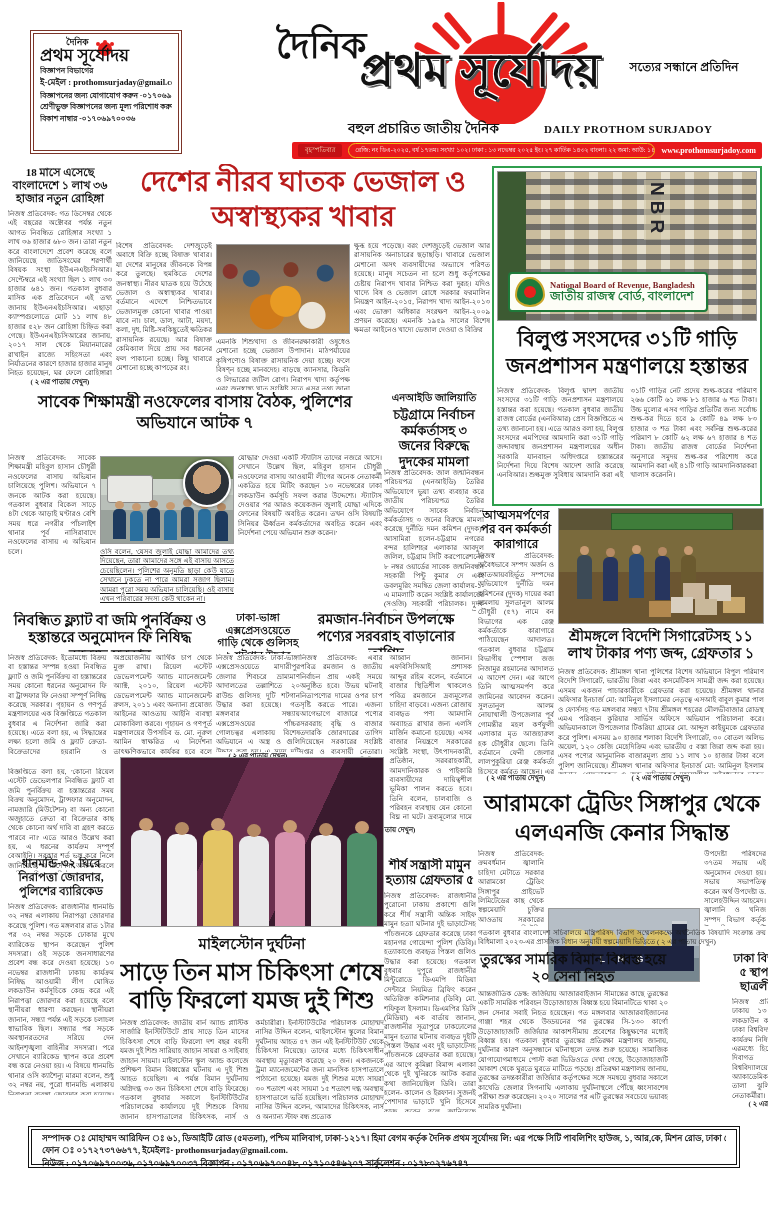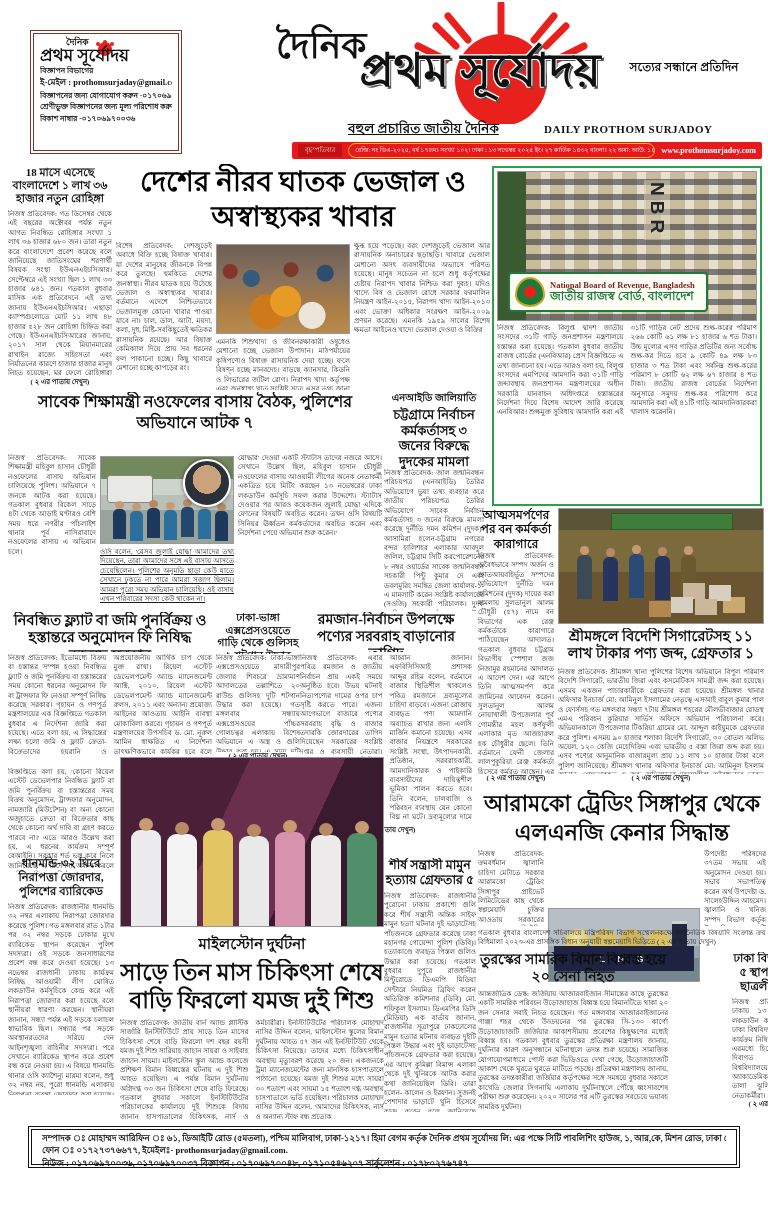--- a/index.html
+++ b/index.html
@@ -18,21 +18,21 @@
   #adbox .sun-dot{position:absolute;left:64px;top:8px;width:14px;height:14px;border-radius:50%;
                   background:#e8211d;box-shadow:0 -7px 0 -5px #e8211d,7px -5px 0 -5px #e8211d,-7px -5px 0 -5px #e8211d;z-index:0;}
   #adbox .ln{font-size:7.5px;font-weight:bold;line-height:1.55;white-space:nowrap;overflow:hidden;}
   #adbox .ln.em{font-size:8.5px;}
   #masthead{left:270px;top:6px;width:492px;height:134px;}
   #mh-daily{left:6px;top:22px;font-size:36px;font-weight:bold;line-height:1;}
   #mh-sun{left:126px;top:-4px;width:210px;height:122px;}
   #mh-title{left:0;top:42px;width:420px;font-size:46px;font-weight:bold;text-align:center;line-height:1;
             text-shadow:-1px -1px 0 #fff,1px -1px 0 #fff,-1px 1px 0 #fff,2px 2px 0 #555;}
   #mh-slogan{left:336px;top:52px;width:156px;font-size:12px;font-weight:bold;text-align:center;}
-  #mh-tagline{left:78px;top:112px;font-size:13.5px;font-weight:bold;text-decoration:underline;}
+  #mh-tagline{left:78px;top:112px;font-size:13.5px;font-weight:bold;}
   #mh-english{left:274px;top:117px;font-size:11px;font-weight:bold;letter-spacing:.5px;}
   #datebar{left:292px;top:142px;width:470px;height:17px;background:#e8191c;border-radius:2px;
            display:flex;align-items:center;gap:6px;padding:0 6px;box-sizing:border-box;}
   #datebar .day{font-size:6.5px;color:#f7debc;background:#c21014;padding:1px 7px;border-radius:2px;white-space:nowrap;}
   #datebar .pill{flex:1;border:1px solid #f0c419;border-radius:9px;padding:1px 6px;font-size:6.2px;color:#fff;
                  white-space:nowrap;overflow:hidden;}
   #datebar .web{font-size:8px;font-weight:bold;color:#fff;white-space:nowrap;}
   
   .ph{position:relative;overflow:hidden;border:1px solid #999;box-sizing:border-box;}
   .ph-market{background:
@@ -81,21 +81,21 @@
   .ph-lng .hull{position:absolute;left:5px;right:5px;bottom:10px;height:25px;background:#1d2340;display:flex;
       align-items:center;justify-content:center;}
   .ph-lng .hull span{color:#e9e9e9;font-family:"Liberation Sans",sans-serif;font-weight:bold;font-size:9px;letter-spacing:5px;}
   .ph-lng .tank{position:absolute;left:16px;bottom:30px;width:25px;height:22px;border-radius:50% 50% 8% 8%;
       background:radial-gradient(circle at 45% 35%,#f0e4a2,#cdb45e);box-shadow:27px 0 0 #d9c169,54px 0 0 #cdb45e,81px 1px 0 #d9c169;}
   .ph-lng .tower{position:absolute;right:12px;bottom:33px;width:15px;height:24px;background:#20273f;border-top:3px solid #cfd3d8;}
   
   #footer{left:28px;top:1126px;width:712px;height:42px;border:4px double #111;box-sizing:border-box;
           padding:2px 10px;background:#fff;}
   #footer .fl{font-size:8.6px;font-weight:bold;line-height:1.45;white-space:nowrap;overflow:hidden;}
-  .red-h{color:#000000;}
+  .red-h{color:#b91c1c;}
   .kicker{font-weight:bold;text-align:center;}
 </style>
 </head>
 <body>
 
 <div id="page">
 
   <div id="adbox" class="abs">
     <span class="sun-dot"></span>
     <div class="brand-sm">দৈনিক</div>
@@ -154,20 +154,21 @@
       <div class="facade"></div>
       <div class="nbr-vert">NBR</div>
       <div class="nbr-logo">
         <span class="nbr-flag"></span>
         <span>
           <span class="t-en" style="display:block;">National Board of Revenue, Bangladesh</span>
           <span class="t-bn" style="display:block;">জাতীয় রাজস্ব বোর্ড, বাংলাদেশ</span>
         </span>
       </div>
     </div>
+    <div class="hd" style="font-size:21px;line-height:1.3;height:58px;margin-top:5px;">বিলুপ্ত সংসদের ৩১টি গাড়ি জনপ্রশাসন মন্ত্রণালয়ে হস্তান্তর</div>
     <div class="bt cols2" style="height:108px;margin-top:3px;">নিজস্ব প্রতিবেদক: বিলুপ্ত দ্বাদশ জাতীয় সংসদের ৩১টি গাড়ি জনপ্রশাসন মন্ত্রণালয়ে হস্তান্তর করা হয়েছে। গতকাল বুধবার জাতীয় রাজস্ব বোর্ডের (এনবিআর) প্রেস বিজ্ঞপ্তিতে এ তথ্য জানানো হয়। এতে আরও বলা হয়, বিলুপ্ত সংসদের এমপিদের আমদানি করা ৩১টি গাড়ি জব্দাবস্থায় জনপ্রশাসন মন্ত্রণালয়ের অধীন সরকারি যানবাহন অধিদপ্তরে হস্তান্তরের নির্দেশনা দিয়ে বিশেষ আদেশ জারি করেছে এনবিআর। শুল্কমুক্ত সুবিধায় আমদানি করা এই ৩১টি গাড়ির নেট প্রদেয় শুল্ক-করের পরিমাণ ২৬৬ কোটি ৬১ লক্ষ ৮১ হাজার ৬ শত টাকা। উচ্চ মূল্যের এসব গাড়ির প্রতিটির জন্য সর্বোচ্চ শুল্ক-কর দিতে হবে ৯ কোটি ৪৯ লক্ষ ৮৩ হাজার ৩ শত টাকা এবং সর্বনিম্ন শুল্ক-করের পরিমাণ ৮ কোটি ৬২ লক্ষ ৬৭ হাজার ৪ শত টাকা। জাতীয় রাজস্ব বোর্ডের নির্দেশনা অনুসারে সমুদয় শুল্ক-কর পরিশোধ করে আমদানি করা এই ৪১টি গাড়ি আমদানিকারকরা খালাস করেননি।</div>
   </div>
 
   <div class="abs" style="left:8px;top:392px;width:374px;height:216px;">
     <div class="hd" style="font-size:16px;line-height:1.3;height:60px;">সাবেক শিক্ষামন্ত্রী নওফেলের বাসায় বৈঠক, পুলিশের অভিযানে আটক ৭</div>
     <div class="abs" style="left:0;top:62px;width:374px;height:154px;">
       <div class="bt abs" style="left:0;top:0;width:88px;height:154px;">নিজস্ব প্রতিবেদক: সাবেক শিক্ষামন্ত্রী মহিবুল হাসান চৌধুরী নওফেলের বাসায় অভিযান চালিয়েছে পুলিশ। অভিযানে ৭ জনকে আটক করা হয়েছে। গতকাল বুধবার বিকেল সাড়ে ৪টা থেকে আড়াই ঘণ্টারও বেশি সময় ধরে নগরীর পাঁচলাইশ থানার পূর্ব নাসিরাবাদে নওফেলের বাসায় এ অভিযান চলে।</div>
       <div class="ph ph-police abs" style="left:92px;top:2px;width:134px;height:88px;">
         <div class="van"></div>
         <div class="crowd"></div>

